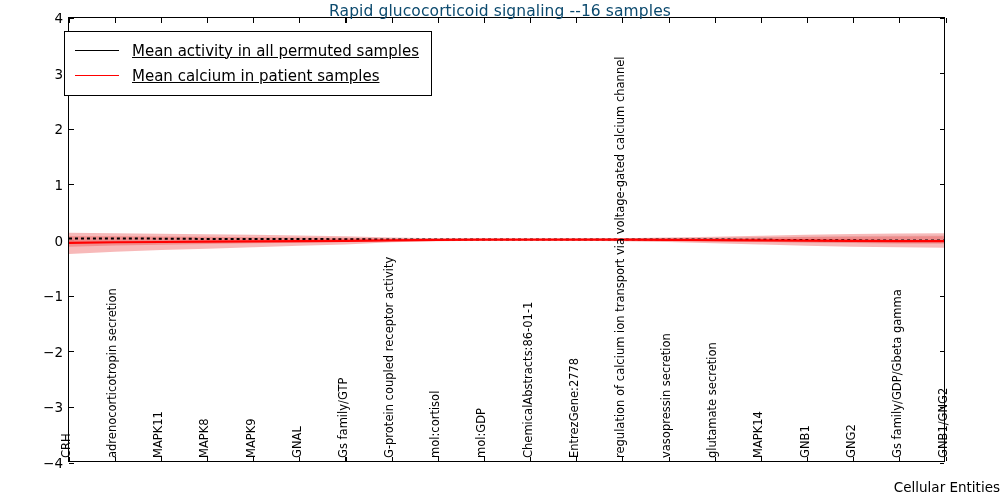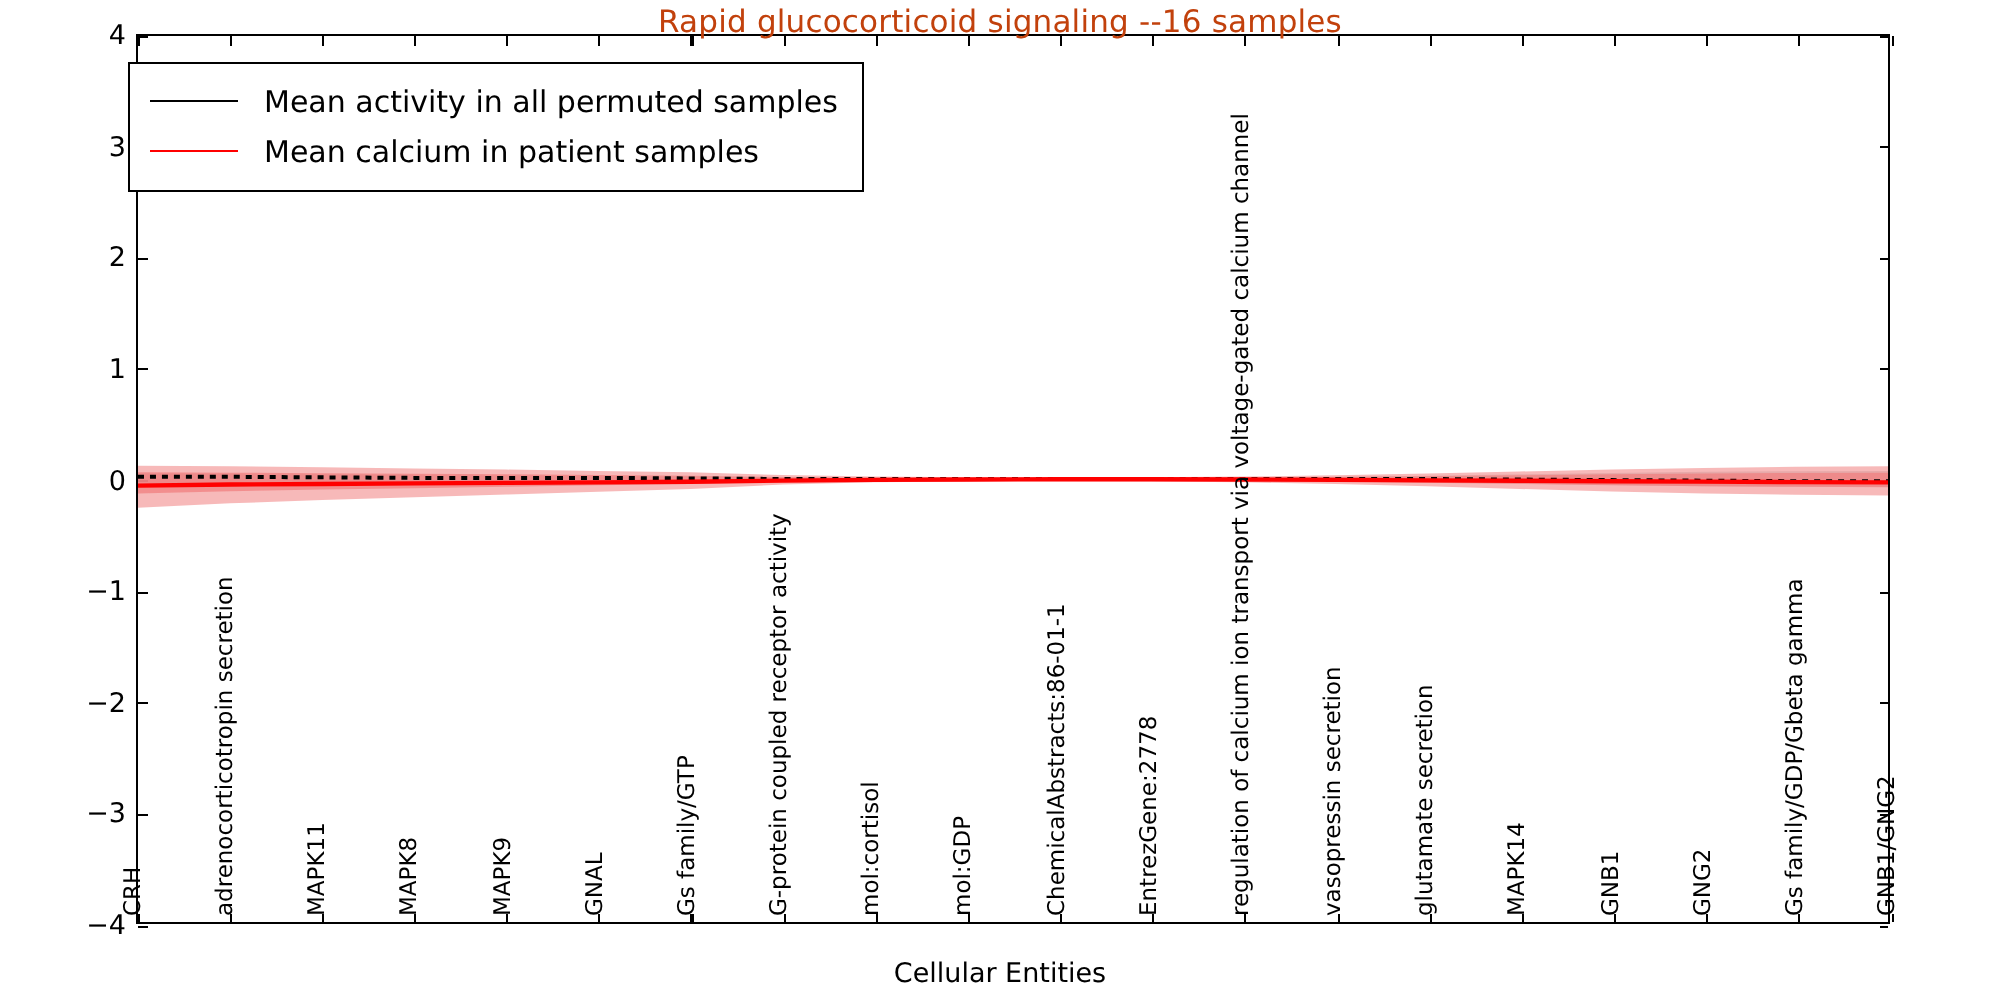--- a/index.html
+++ b/index.html
@@ -3,41 +3,41 @@
 <meta charset="utf-8">
 <style>
   html,body{margin:0;padding:0;background:#ffffff;}
   body{width:1000px;height:500px;overflow:hidden;
        font-family:"DejaVu Sans","Liberation Sans",sans-serif;color:#000;}
   #root{position:relative;width:1000px;height:500px;}
 
   
   .fig-title{
     position:absolute;left:0;top:2px;width:1000px;text-align:center;
-    font-size:15.5px;color:#c2410c;letter-spacing:0.1px;z-index:6;
+    font-size:15.5px;color:#0c4a6e;letter-spacing:0.1px;z-index:6;
   }
 
   
   .axes{
     position:absolute;left:68px;top:17px;width:877px;height:445px;
     border:1.1px solid #000;box-sizing:border-box;background:#fff;z-index:2;
   }
   .axes-clip{position:absolute;inset:0;overflow:hidden;}
   .ytick-wrap{position:absolute;left:0;top:0;width:100%;height:100%;}
   .ytick{position:absolute;left:0;width:100%;height:0;}
   .ytick .tmark{position:absolute;left:0;top:-0.5px;width:4.5px;height:1.1px;background:#000;}
   .ytick .tmark-r{position:absolute;right:0;top:-0.5px;width:4.5px;height:1.1px;background:#000;}
   .ytick .tlabel{
     position:absolute;right:calc(100% + 6px);top:-9px;
     font-size:13.5px;line-height:18px;text-align:right;white-space:nowrap;
   }
 
   
   .xlabel{
-    position:absolute;left:0;top:479px;width:1000px;text-align:center;
+    position:absolute;left:0;top:479px;width:1000px;text-align:right;
     font-size:13.5px;
   }
   .xtick{position:absolute;bottom:0;width:0;height:100%;}
   .xtick .tmark{position:absolute;bottom:0;left:-0.5px;width:1.1px;height:4.5px;background:#000;}
   .xtick .tmark-t{position:absolute;top:0;left:-0.5px;width:1.1px;height:4.5px;background:#000;}
   .xticklabels{position:absolute;left:68px;top:17px;width:877px;height:445px;z-index:5;}
   .xtl{
     position:absolute;bottom:4px;
     transform-origin:0 100%;transform:rotate(-90deg);
     font-size:11.5px;line-height:12px;white-space:nowrap;
@@ -49,21 +49,21 @@
 
   
   .legend{
     position:absolute;left:64px;top:31px;
     border:1.1px solid #000;background:#fff;
     padding:6px 12px 7px 10px;z-index:7;
   }
   .legend-row{display:flex;align-items:center;height:25px;}
   .legend-line{display:inline-block;width:44px;height:0;border-top:1.4px solid #000;margin-right:13px;}
   .legend-line.red{border-top-color:#ff0000;}
-  .legend-text{font-size:15px;white-space:nowrap;color:#000;}
+  .legend-text{font-size:15px;white-space:nowrap;color:#000;text-decoration:underline;}
 </style>
 </head>
 <body>
 
 <div id="root">
 
   <div class="fig-title">Rapid glucocorticoid signaling --16 samples</div>
 
   <div class="axes">
     <div class="ytick-wrap">

